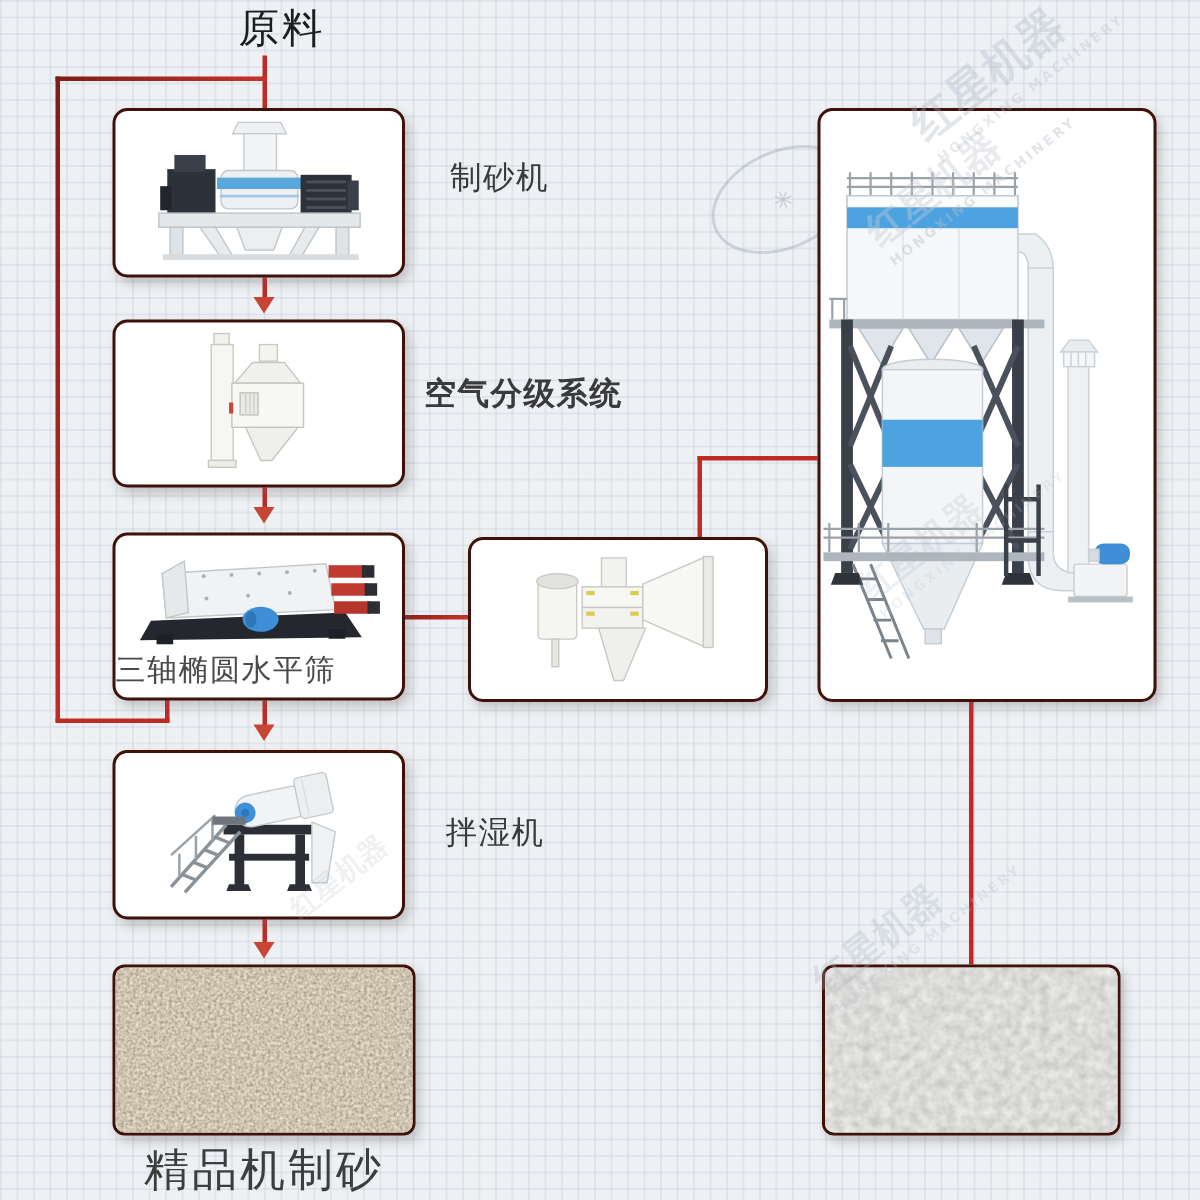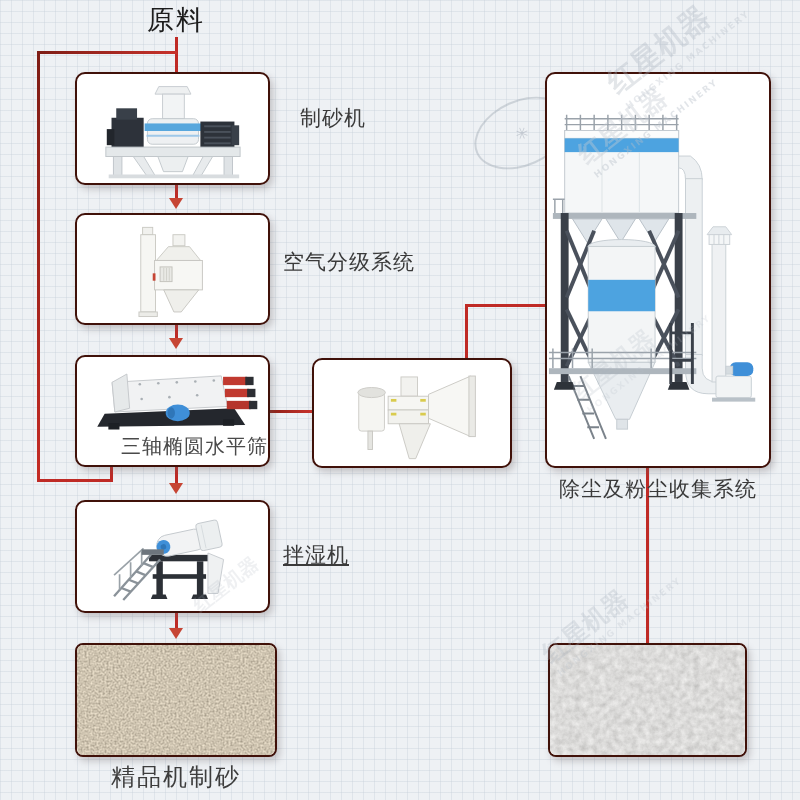--- a/index.html
+++ b/index.html
@@ -19,30 +19,30 @@
     display:flex;align-items:center;justify-content:center;color:rgba(150,160,172,.45);}
   
   .line{position:absolute;z-index:2;background:#bf2a25;}
   .grad-h{background:linear-gradient(90deg,#7e1d15,#c8322b);}
   .grad-h2{background:linear-gradient(90deg,#8d2017,#c8322b);}
   .grad-v{background:linear-gradient(180deg,#7e1d15,#c42b24);}
   .arrow-down{position:absolute;z-index:2;width:0;height:0;
     border-left:7px solid transparent;border-right:7px solid transparent;border-top:11px solid #c64534;}
   
   .node{position:absolute;z-index:2;background:#fff;border:2px solid #401109;border-radius:10px;
-    box-shadow:3px 4px 7px rgba(105,95,100,.32);display:flex;align-items:flex-end;justify-content:center;
+    box-shadow:3px 4px 7px rgba(105,95,100,.32);display:flex;align-items:flex-start;justify-content:center;
     overflow:hidden;box-sizing:border-box;}
   .node svg{display:block;}
   .node-col{flex-direction:column;}
   .inner-label{font-size:20px;color:#4a4a4a;letter-spacing:1px;margin:0 0 5px 0;line-height:1;}
   
   .lbl{position:absolute;z-index:4;color:#3a3a3a;font-size:21px;line-height:1.15;letter-spacing:1px;white-space:nowrap;}
   .lbl-c{text-align:center;}
   .lbl-source{font-size:27px;color:#1d1d1d;letter-spacing:2px;}
-  .lbl-out{font-size:24px;color:#3d3d3d;letter-spacing:2px;}
+  .lbl-out{font-size:30px;color:#3d3d3d;letter-spacing:2px;}
 </style>
 </head>
 <body>
 
 <div class="canvas">
 
   <div class="wm" style="left:598px;top:18px;font-size:30px;opacity:.32;transform:rotate(-38deg);">
     <span>红星机器</span>
     <span class="lat">HONGXING MACHINERY</span>
   </div>
@@ -79,21 +79,21 @@
   <div class="arrow-down" style="left:169px;top:483px;"></div>
 
   <div class="line" style="left:175px;top:613px;width:3px;height:17px;"></div>
   <div class="arrow-down" style="left:169px;top:628px;"></div>
 
   <div class="line grad-h2" style="left:270px;top:410px;width:42px;height:3px;"></div>
   <div class="line" style="left:465px;top:304px;width:3px;height:54px;"></div>
   <div class="line" style="left:465px;top:304px;width:80px;height:3px;"></div>
   <div class="line" style="left:646px;top:468px;width:3px;height:175px;"></div>
 
-  <div class="lbl lbl-source lbl-c" style="left:126px;top:4px;width:100px;">原料</div>
+  <div class="lbl lbl-source lbl-c" style="left:138px;top:4px;width:100px;">原料</div>
 
   <div class="node" style="left:75px;top:72px;width:195px;height:113px;">
     <svg width="185" height="104" viewBox="0 0 195 110">
       <path d="M83 8 h30 l4 8 h-38 z" fill="#eef0f1" stroke="#c7ccd0"></path>
       <rect x="87" y="16" width="23" height="26" fill="#f2f4f5" stroke="#c7ccd0"></rect>
       <rect x="71" y="42" width="54" height="27" rx="5" fill="#eef0f2" stroke="#c2c8cc"></rect>
       <rect x="68" y="47" width="60" height="8" fill="#58a7dd"></rect>
       <line x1="70" y1="60" x2="126" y2="60" stroke="#9fc8e8" stroke-width="2"></line>
       <rect x="33" y="41" width="34" height="34" fill="#2d323a"></rect>
       <rect x="38" y="31" width="22" height="12" fill="#394049"></rect>
@@ -128,21 +128,21 @@
       <g stroke="#cfcfc9" stroke-width="1">
           <line x1="88" y1="52" x2="88" y2="66"></line>
           <line x1="91" y1="52" x2="91" y2="66"></line>
           <line x1="94" y1="52" x2="94" y2="66"></line>
         </g>
       <rect x="76" y="58" width="3" height="8" fill="#c64534"></rect>
       <path d="M88 76 L126 76 L107 100 L99 100 Z" fill="#efefeb" stroke="#c6c5c0"></path>
       <rect x="61" y="100" width="20" height="5" fill="#ecece8" stroke="#c9c8c2"></rect>
     </svg>
   </div>
-  <div class="lbl" style="left:283px;top:250px;">空气分级系统</div>
+  <div class="lbl" style="left:283px;top:250px;font-weight:bold;">空气分级系统</div>
 
   <div class="node node-col" style="left:75px;top:355px;width:195px;height:112px;">
     <svg width="187" height="74" viewBox="0 0 195 80">
       <path d="M22 56 L162 50 L174 68 L14 70 Z" fill="#24272d"></path>
       <rect x="26" y="66" width="12" height="7" fill="#1d2025"></rect>
       <rect x="150" y="62" width="12" height="7" fill="#1d2025"></rect>
       <path d="M30 22 L148 15 L155 48 L33 54 Z" fill="#f1f2f3" stroke="#c3c7ca"></path>
       <path d="M30 22 L46 13 L49 50 L33 54 Z" fill="#e6e9ea" stroke="#c3c7ca"></path>
       <g fill="#aab0b5">
           <circle cx="60" cy="24" r="1.4"></circle>
@@ -282,21 +282,20 @@
         <line x1="126" y1="262" x2="148" y2="262"></line>
           <line x1="126" y1="290" x2="148" y2="290"></line>
       </g>
 
       <rect x="172" y="306" width="36" height="22" rx="2" fill="#f2f4f5" stroke="#c9d0d5"></rect>
       <rect x="186" y="292" width="24" height="14" rx="6" fill="#3f8fd8"></rect>
       <rect x="182" y="296" width="7" height="8" fill="#d6dce0" stroke="#c9d0d5"></rect>
       <rect x="168" y="328" width="44" height="4" fill="#b9c1c8"></rect>
     </svg>
   </div>
-  <div class="lbl lbl-c" style="left:545px;top:477px;width:226px;">除尘及粉尘收集系统</div>
 
   <div class="node" style="left:75px;top:500px;width:195px;height:113px;">
     <svg width="185" height="104" viewBox="0 0 195 113">
       <g fill="#2c3036">
         <rect x="72" y="52" width="66" height="7"></rect>
         <rect x="80" y="59" width="7" height="37"></rect>
         <rect x="124" y="59" width="7" height="37"></rect>
         <rect x="76" y="73" width="58" height="5"></rect>
         <path d="M76 95 h14 l2 5 h-18 z"></path>
           <path d="M120 95 h14 l2 5 h-18 z"></path>
@@ -319,21 +318,21 @@
       </g>
       <g stroke="#9aa2a8" stroke-width="1.8" fill="none">
         <line x1="40" y1="90" x2="40" y2="73"></line>
           <line x1="52" y1="77" x2="52" y2="60"></line>
           <line x1="64" y1="64" x2="64" y2="48"></line>
         <line x1="34" y1="74" x2="66" y2="45"></line>
       </g>
       <rect x="64" y="46" width="24" height="6" fill="#6d757d"></rect>
     </svg>
   </div>
-  <div class="lbl" style="left:283px;top:543px;text-decoration:underline;">拌湿机</div>
+  <div class="lbl" style="left:297px;top:543px;">拌湿机</div>
 
   <div class="node" style="left:75px;top:643px;width:202px;height:114px;border-radius:8px;">
     <svg width="202" height="114" viewBox="0 0 202 114" preserveAspectRatio="none" style="position:absolute;inset:0;">
       <filter id="sandTex">
         <feTurbulence type="fractalNoise" baseFrequency="0.5" numOctaves="4" seed="7"></feTurbulence>
         <feColorMatrix type="matrix" values="0 0.72 0 0 0.26  0 0.66 0 0 0.22  0 0.55 0 0 0.16  0 0 0 0 1"></feColorMatrix>
       </filter>
       <rect width="202" height="114" filter="url(#sandTex)"></rect>
     </svg>
   </div>

